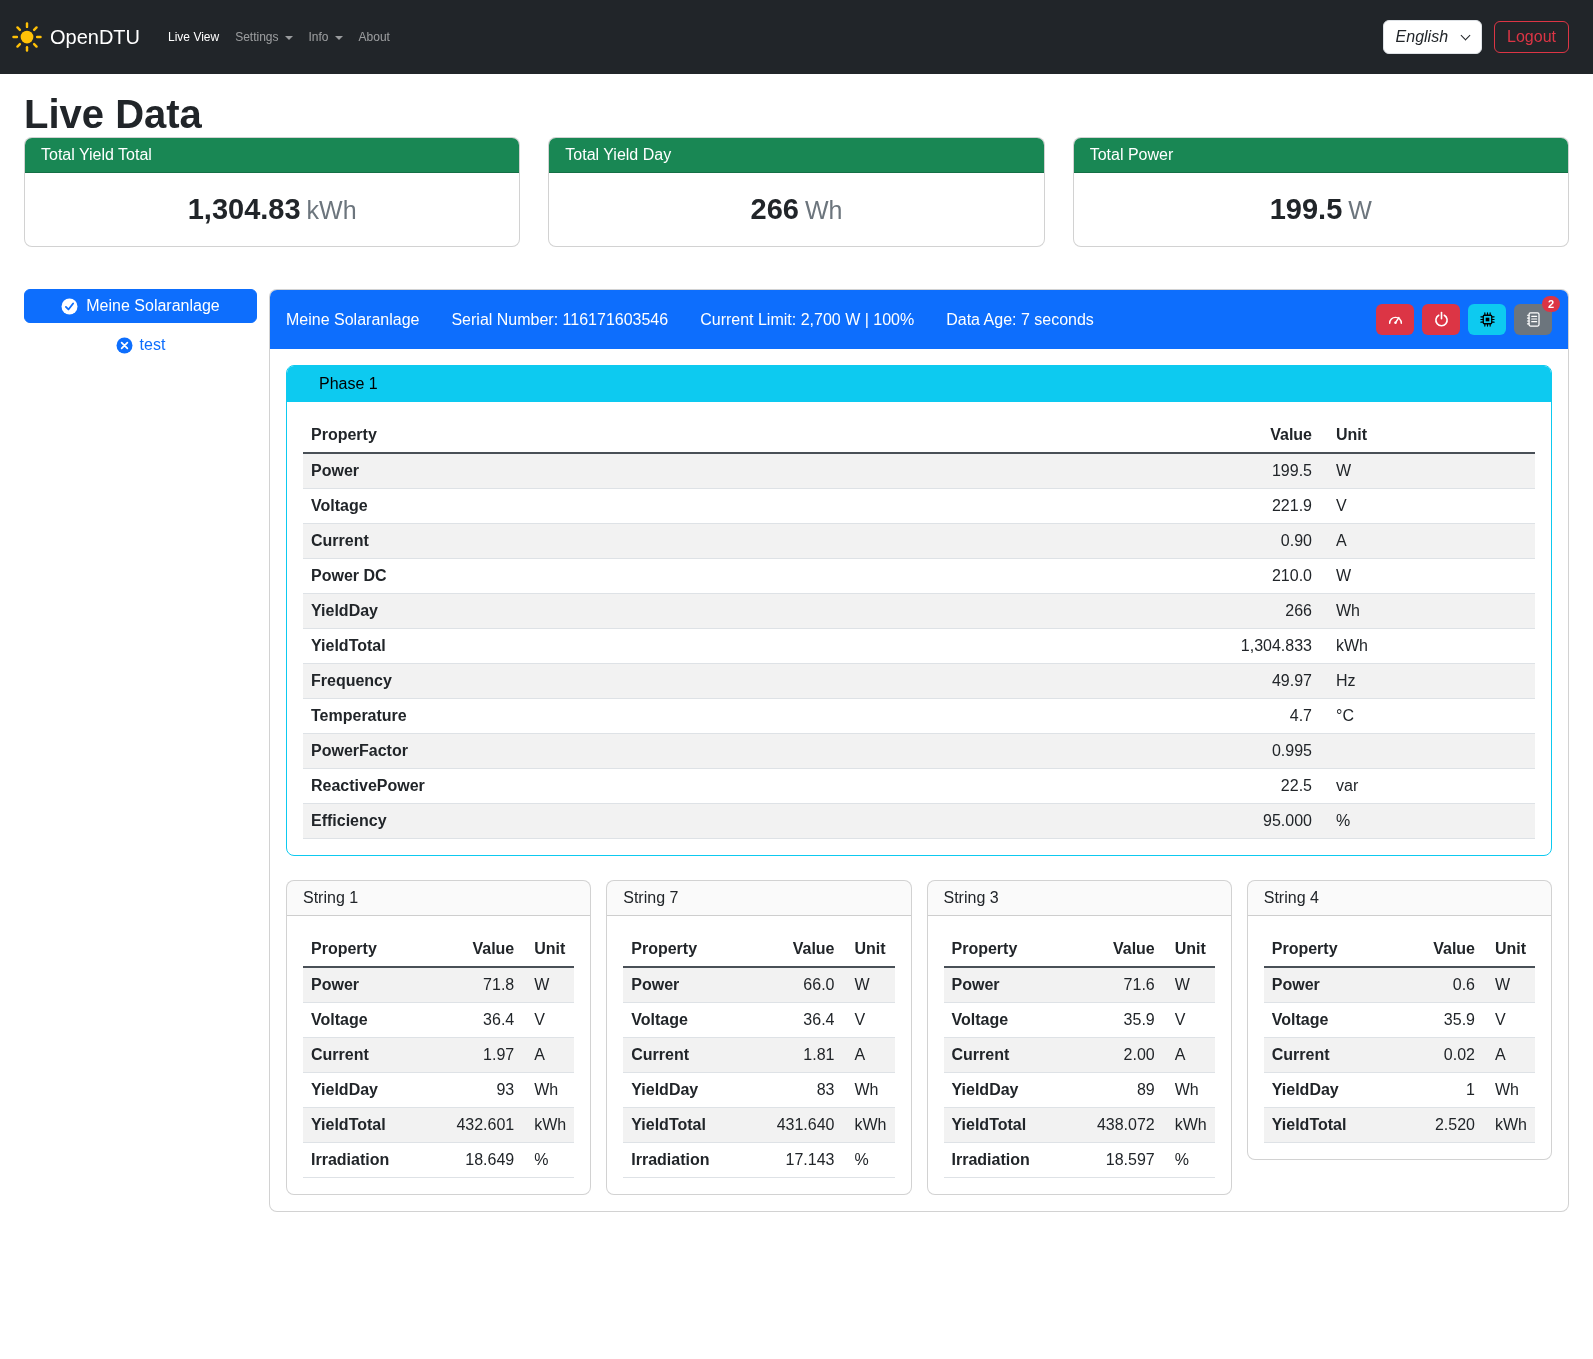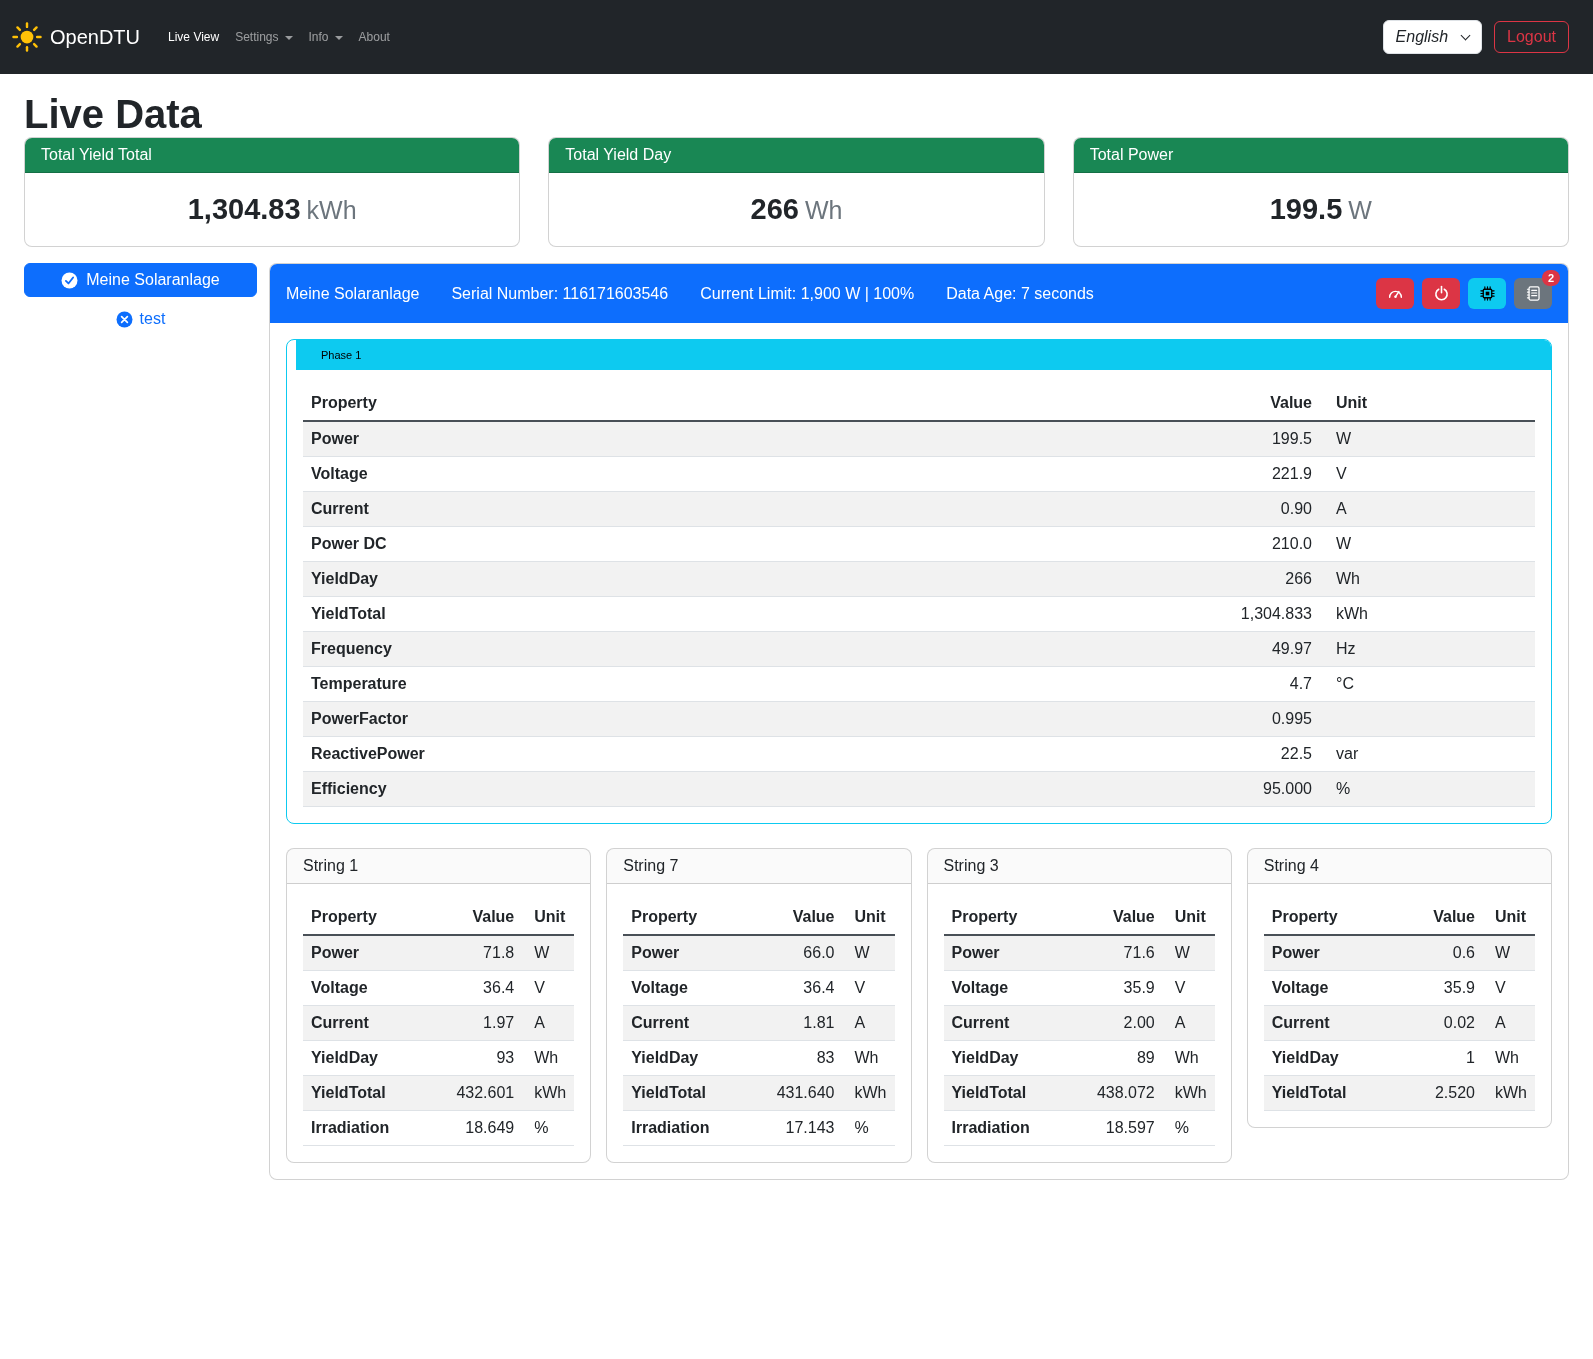--- a/index.html
+++ b/index.html
@@ -61,21 +61,21 @@
   .container { padding: 18px 24px 24px; }
   h1.page-title { font-size: 40px; font-weight: 600; }
 
   .card {
     background: #fff;
     border: 1px solid rgba(0,0,0,.175);
     border-radius: 8px;
   }
 
   
-  .summary-row { display: flex; gap: 28px; margin-bottom: 16px; }
+  .summary-row { display: flex; gap: 28px; margin-bottom: 42px; }
   .summary-card { flex: 1; overflow: hidden; }
   .card-header-success {
     background: #198754; color: #fff;
     padding: 8px 16px; font-size: 16px;
     border-bottom: 1px solid rgba(0,0,0,.175);
   }
   .summary-body { padding: 20px 16px; text-align: center; }
   .big-value { font-size: 29px; font-weight: 700; color: #212529; }
   .big-unit { font-size: 25px; color: #6c757d; margin-left: 6px; }
 
@@ -120,21 +120,21 @@
     font-size: 11px; font-weight: 700;
     border-radius: 9px; padding: 2px 6px; line-height: 1.1;
   }
   .inverter-body { padding: 16px; }
 
   
   .phase-card {
     border: 1px solid #0dcaf0; border-radius: 8px;
     margin-bottom: 24px; overflow: hidden; background: #fff;
   }
-  .phase-header { background: #0dcaf0; color: #000; padding: 9px 25px; font-size: 11px; margin-left: 9px; }
+  .phase-header { background: #0dcaf0; color: #000; padding: 9px 32px; font-size: 16px; }
   .phase-body { padding: 16px; }
 
   
   table { width: 100%; border-collapse: collapse; font-size: 16px; }
   th, td { padding: 8px; text-align: left; border-bottom: 1px solid #dee2e6; }
   thead th { border-bottom: 2px solid #495057; }
   tbody tr:nth-child(odd) { background: rgba(0,0,0,.05); }
   .col-val { text-align: right; }
   .phase-table .col-val { width: 130px; }
   .phase-table .col-unit { width: 215px; padding-left: 16px; }
@@ -233,21 +233,21 @@
           <path d="M5.3 5.3 L10.7 10.7 M10.7 5.3 L5.3 10.7" stroke="#fff" stroke-width="1.6" stroke-linecap="round"></path>
         </svg>
         <span>test</span>
       </div>
     </aside>
 
     <main class="card main-card">
       <div class="inverter-header">
         <span>Meine Solaranlage</span>
         <span>Serial Number: 116171603546</span>
-        <span>Current Limit: 1,900 W | 100%</span>
+        <span>Current Limit: 2,700 W | 100%</span>
         <span>Data Age: 7 seconds</span>
         <div class="header-actions">
           <button class="icon-btn danger">
             <svg viewBox="0 0 16 16" width="17" height="17">
               <path d="M2.5 11.5 A5.5 5.5 0 1 1 13.5 11.5" fill="none" stroke="#fff" stroke-width="1.4" stroke-linecap="round"></path>
               <line x1="8" y1="11" x2="11.2" y2="6.2" stroke="#fff" stroke-width="1.4" stroke-linecap="round"></line>
               <circle cx="8" cy="11" r="1.2" fill="#fff"></circle>
             </svg>
           </button>
           <button class="icon-btn danger">

